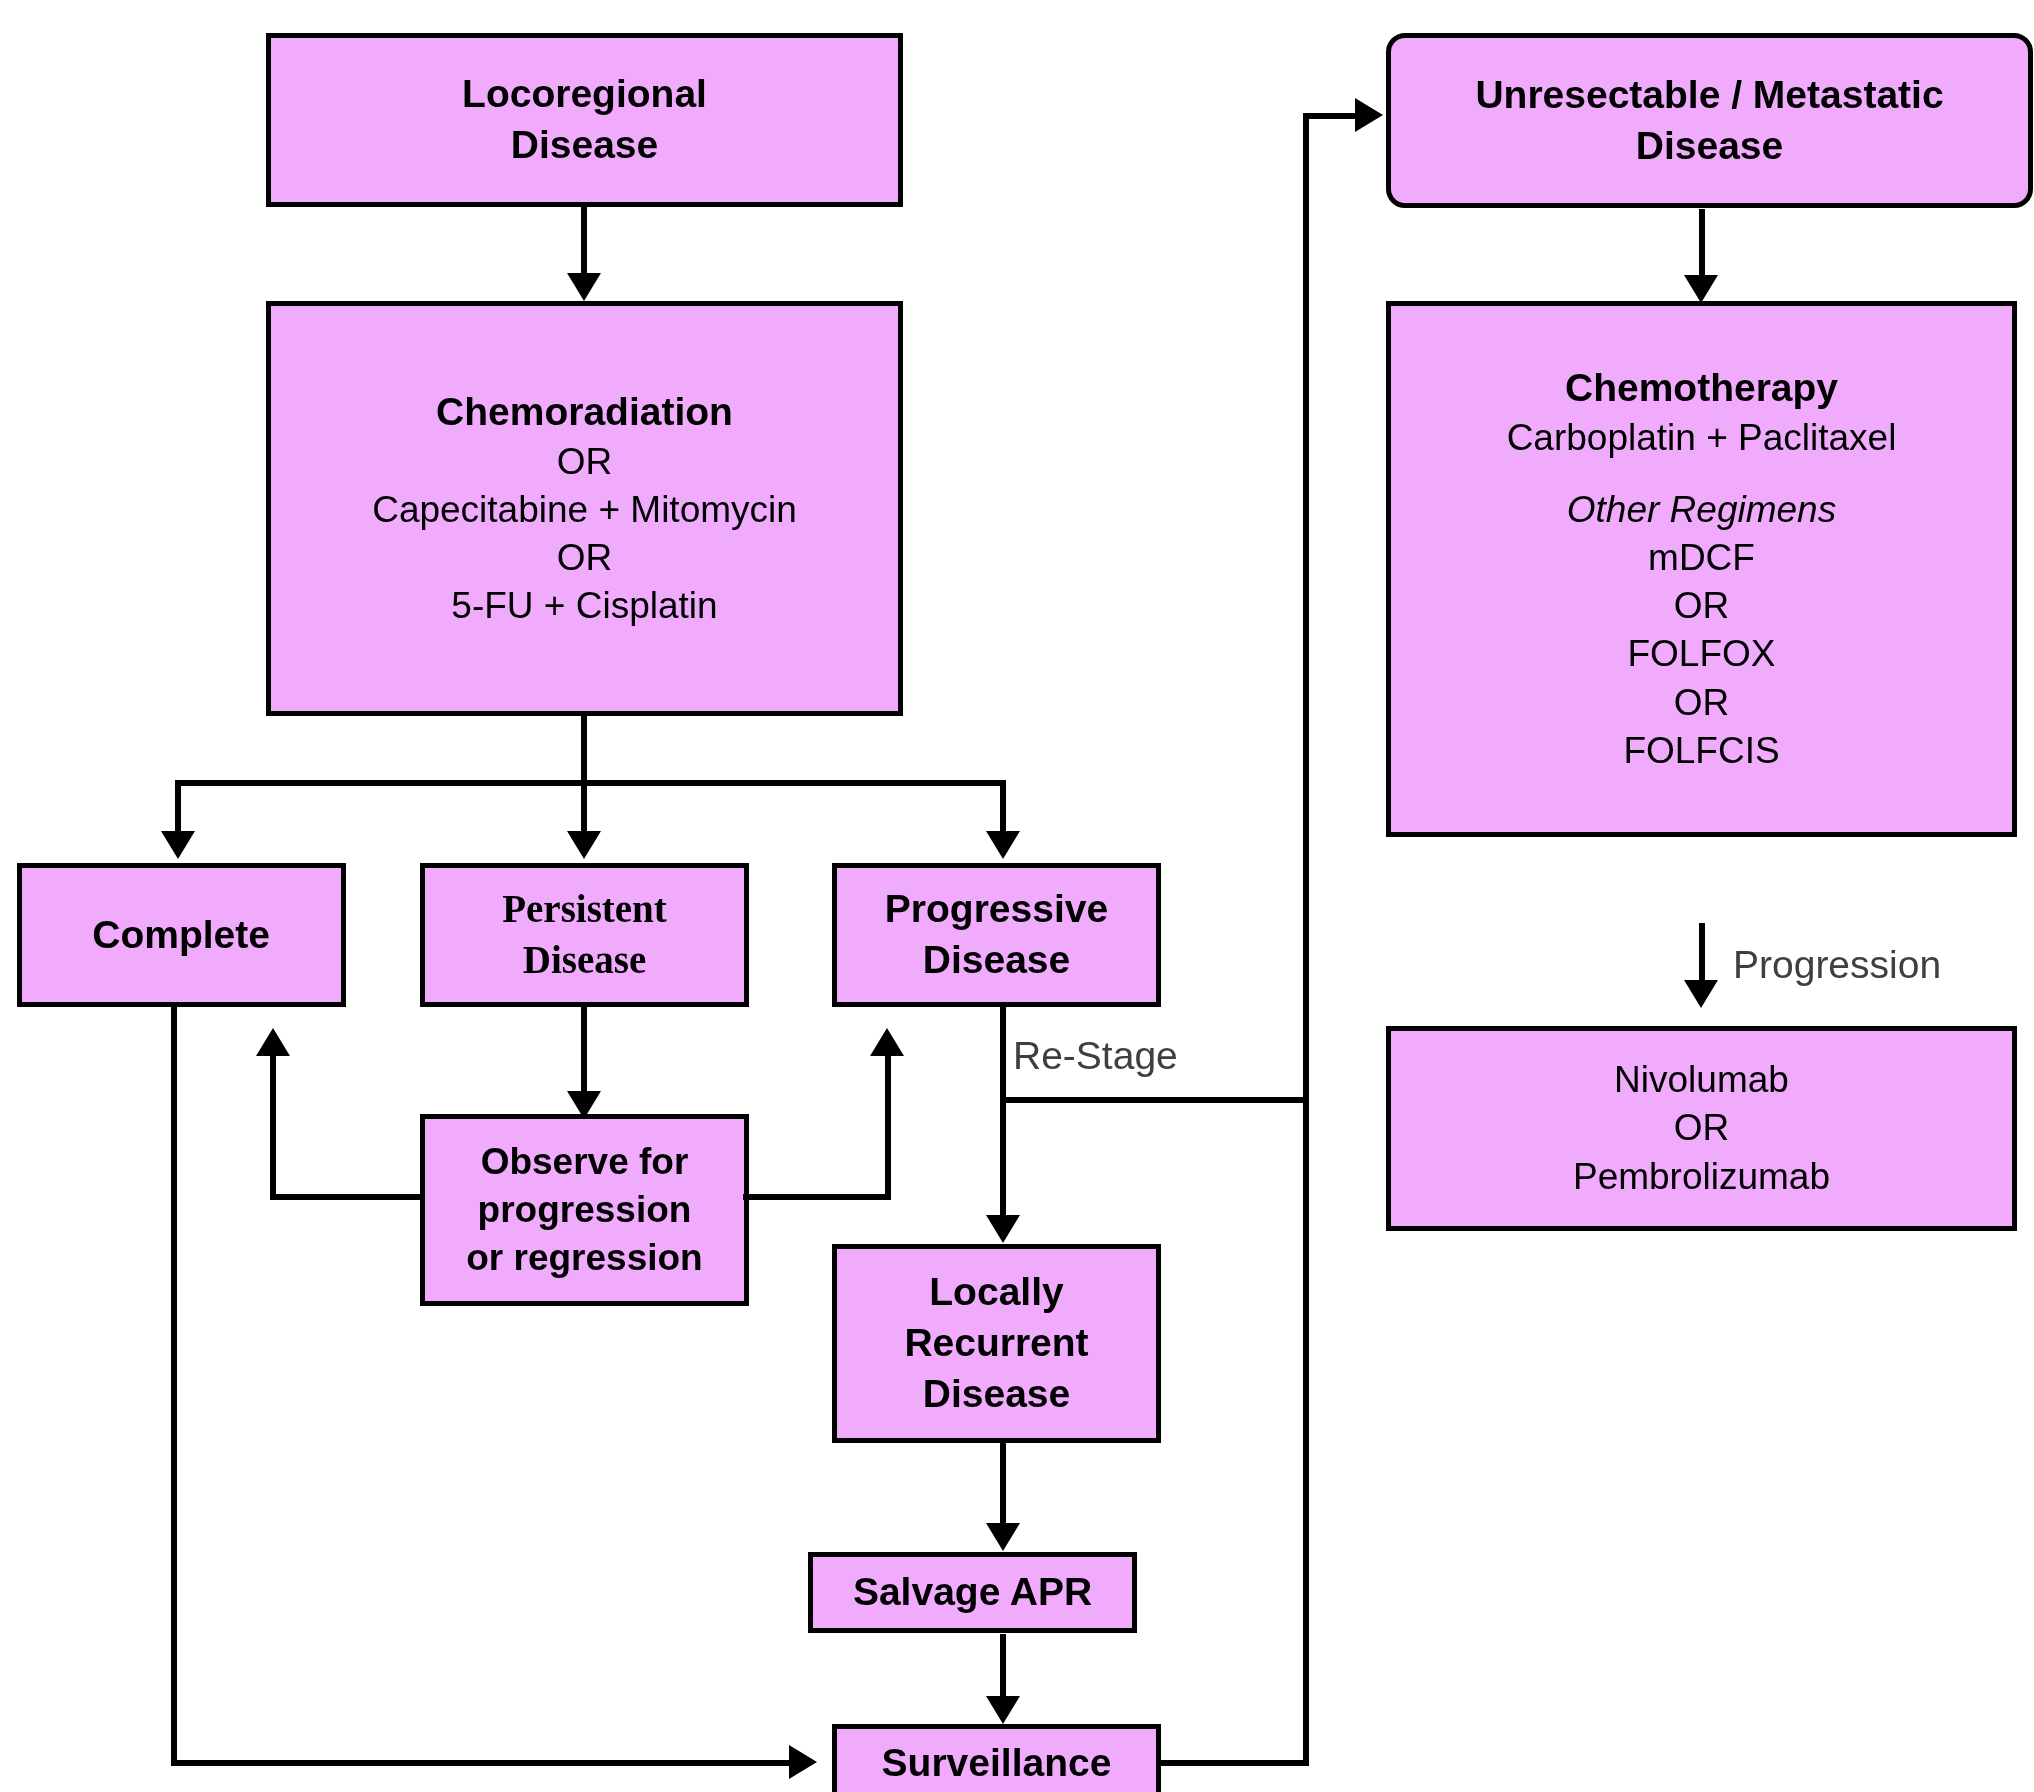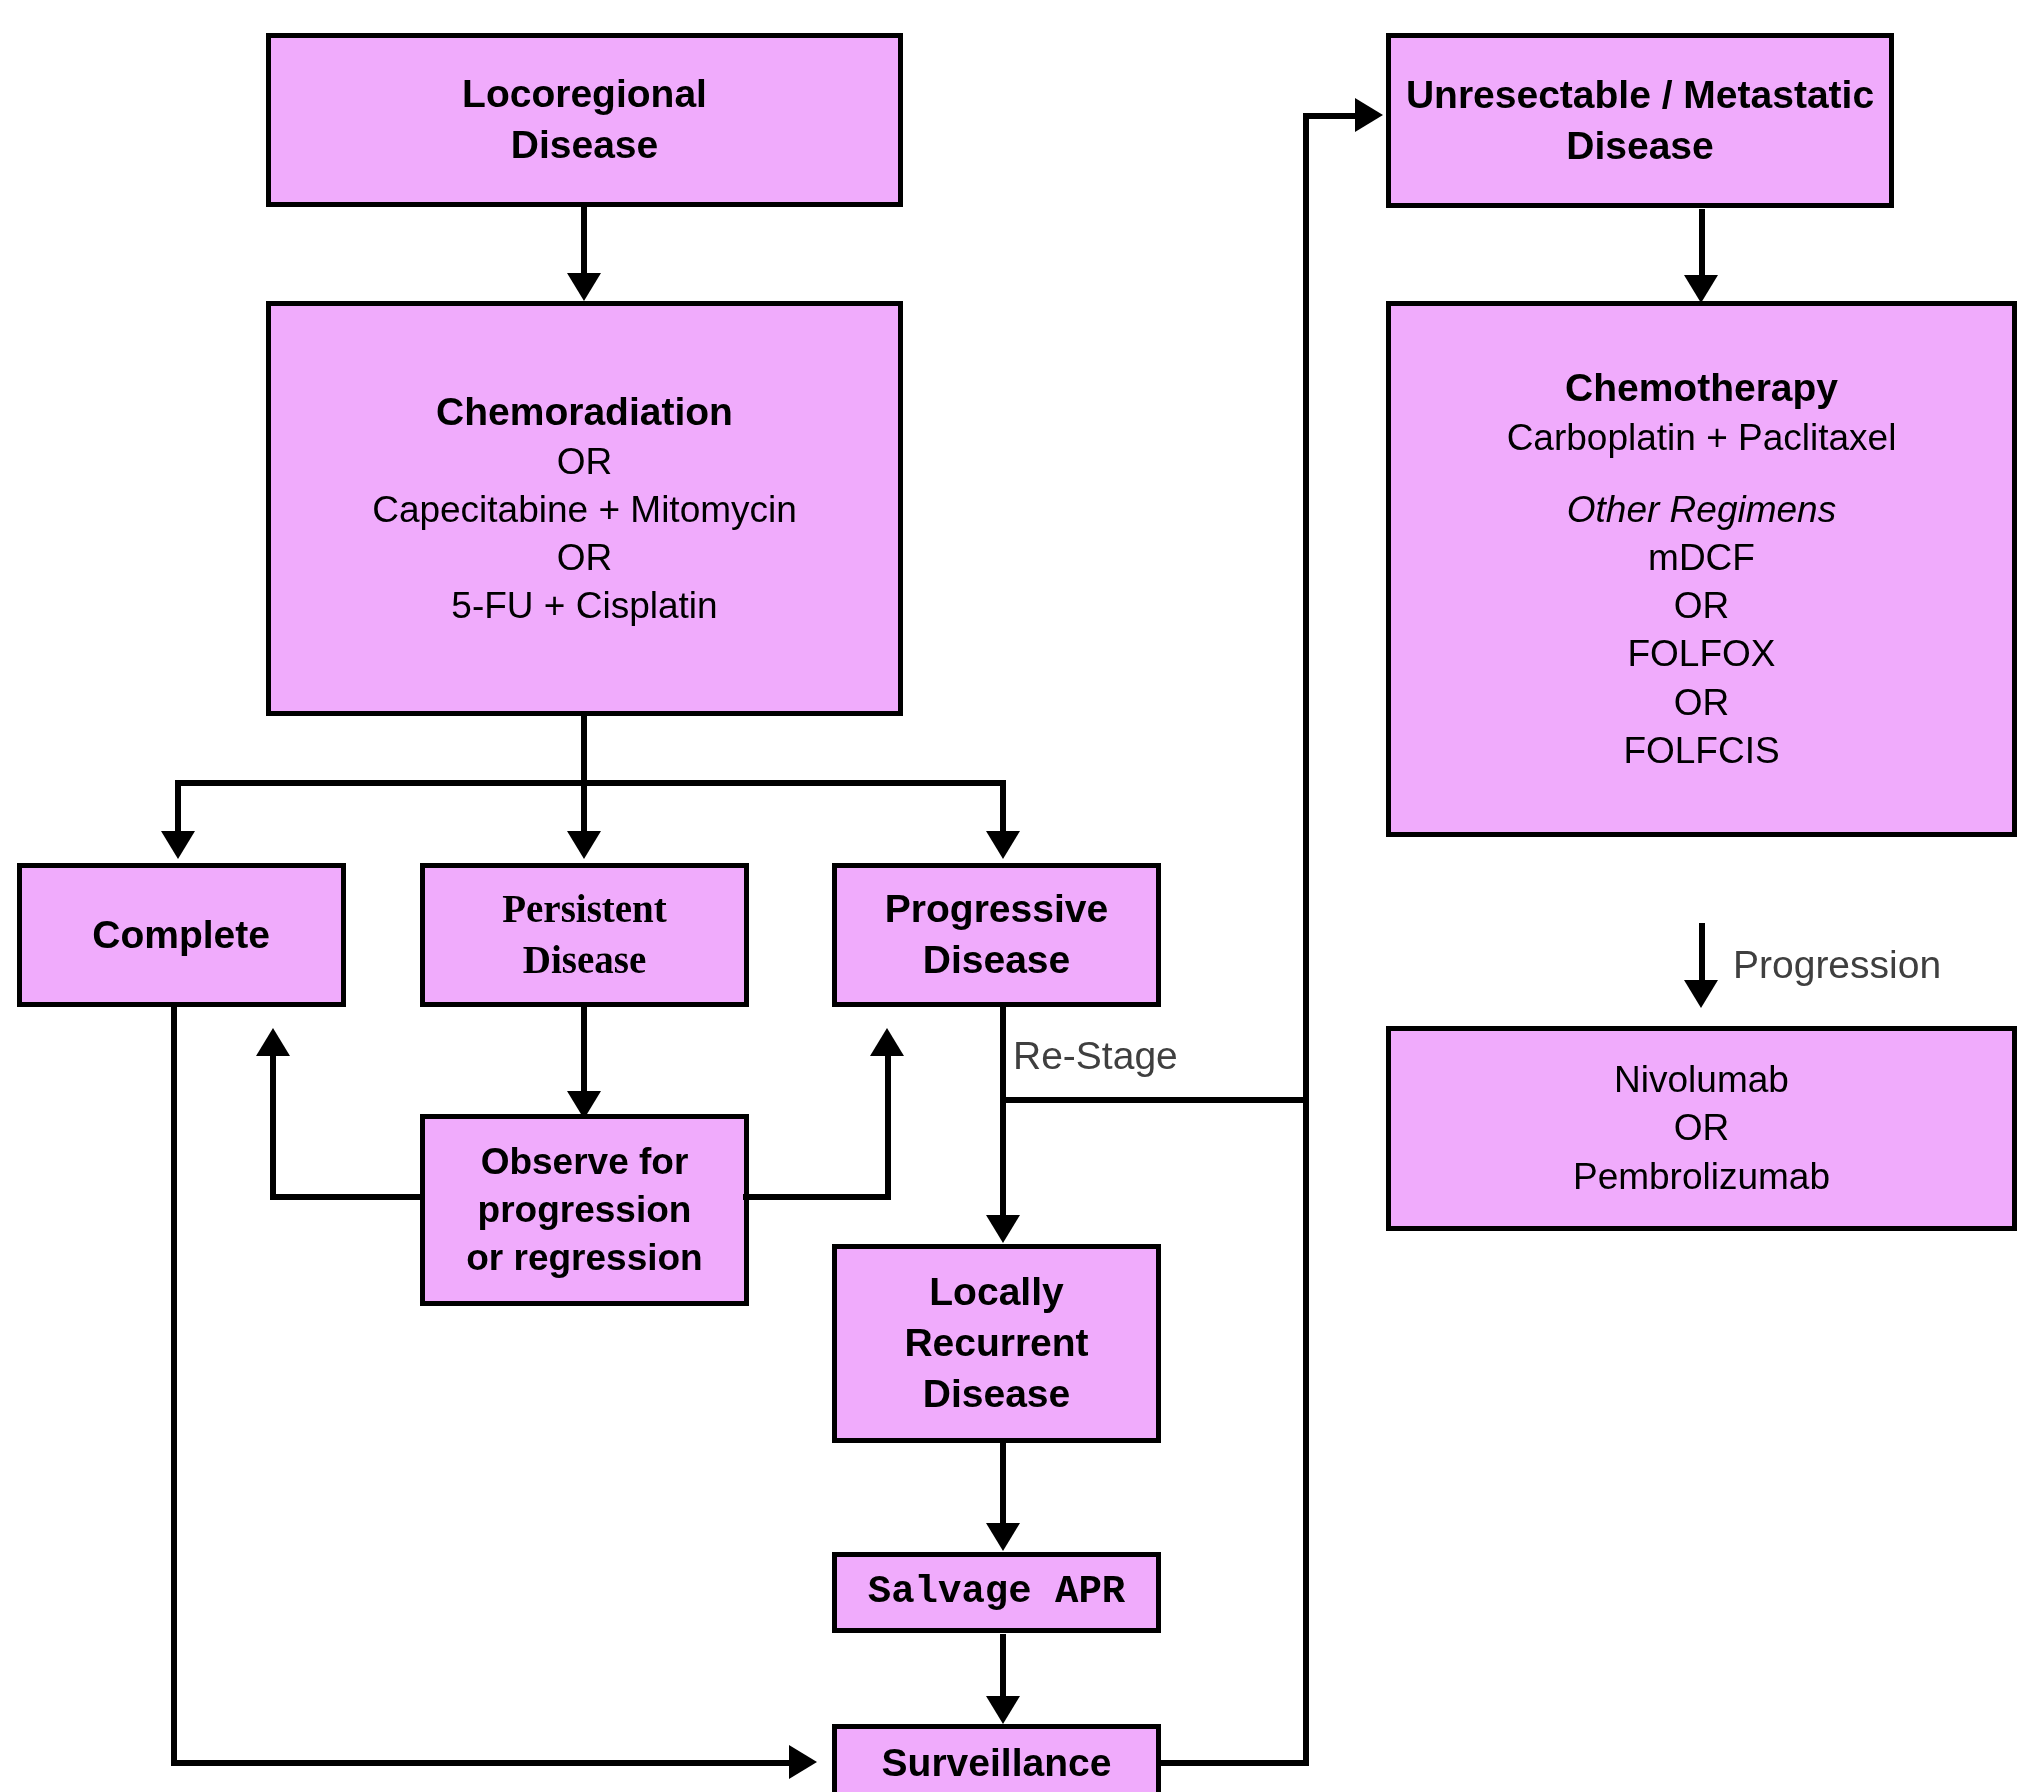--- a/index.html
+++ b/index.html
@@ -138,21 +138,21 @@
 
   <div class="node" style="left:832px; top:1244px; width:329px; height:199px; font-size:39px;">
     <span class="ln bold">Locally</span>
     <span class="ln bold">Recurrent</span>
     <span class="ln bold">Disease</span>
   </div>
 
   <div class="edge v" style="left:1000px; top:1443px; height:85px;"></div>
   <div class="arrowhead ah-down" style="left:986px; top:1523px;"></div>
 
-  <div class="node" style="left:832px; top:1552px; width:329px; height:81px; font-size:39px;font-family:Liberation Mono, monospace;">
+  <div class="node" style="left:808px; top:1552px; width:329px; height:81px; font-size:39px;">
     <span class="ln bold">Salvage APR</span>
   </div>
 
   <div class="edge v" style="left:1000px; top:1634px; height:68px;"></div>
   <div class="arrowhead ah-down" style="left:986px; top:1696px;"></div>
 
   <div class="node" style="left:832px; top:1724px; width:329px; height:78px; font-size:39px;">
     <span class="ln bold">Surveillance</span>
   </div>
 
@@ -160,21 +160,21 @@
   <div class="edge h" style="left:171px; top:1760px; width:620px;"></div>
   <div class="arrowhead ah-right" style="left:789px; top:1745px;"></div>
 
   <div class="edge h" style="left:1161px; top:1760px; width:148px;"></div>
   <div class="edge v" style="left:1303px; top:113px; height:1653px;"></div>
   <div class="edge h" style="left:1303px; top:113px; width:57px;"></div>
   <div class="arrowhead ah-right" style="left:1355px; top:98px;"></div>
 
   <div class="edge h" style="left:1000px; top:1097px; width:308px;"></div>
 
-  <div class="node" style="left:1386px; top:33px; width:508px; height:175px; font-size:39px;">
+  <div class="node" style="left:1386px; top:33px; width:647px; height:175px; font-size:39px;border-radius:19px;">
     <span class="ln bold">Unresectable / Metastatic</span>
     <span class="ln bold">Disease</span>
   </div>
 
   <div class="edge v" style="left:1699px; top:209px; height:72px;"></div>
   <div class="arrowhead ah-down" style="left:1684px; top:275px;"></div>
 
   <div class="node" style="left:1386px; top:301px; width:631px; height:536px; font-size:37px;">
     <span class="ln bold" style="font-size:39px;">Chemotherapy</span>
     <span class="ln">Carboplatin + Paclitaxel</span>

